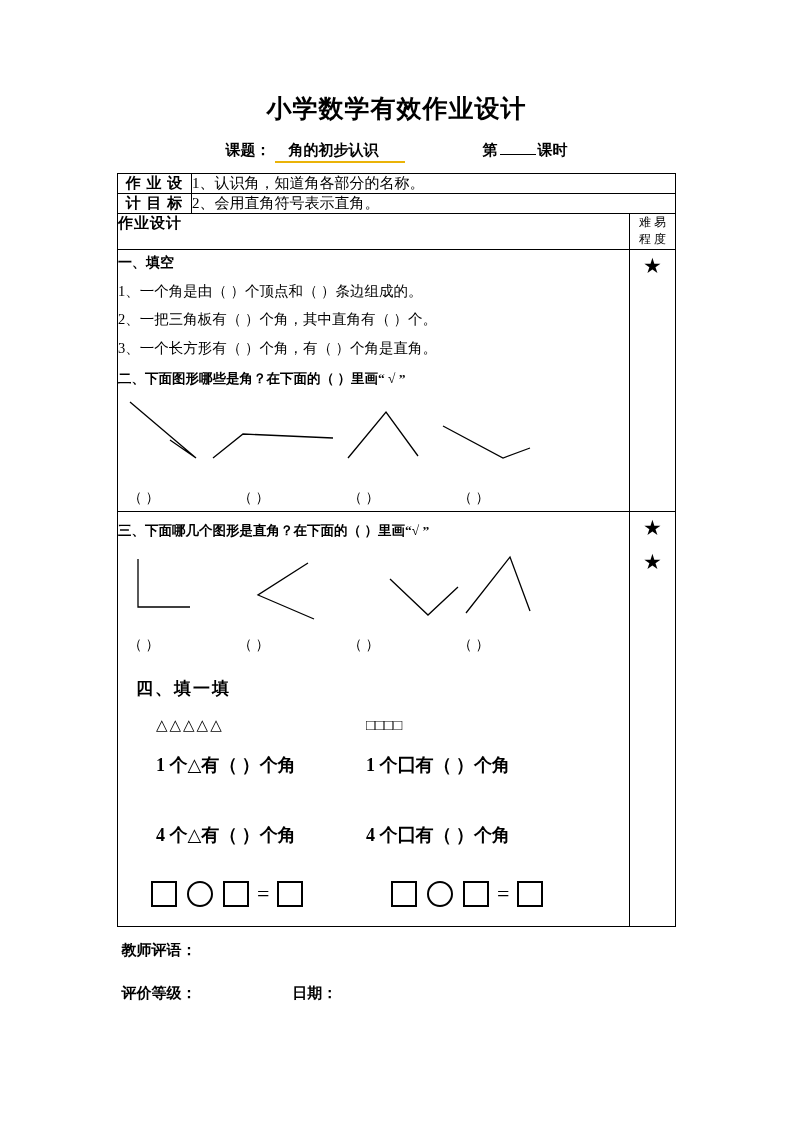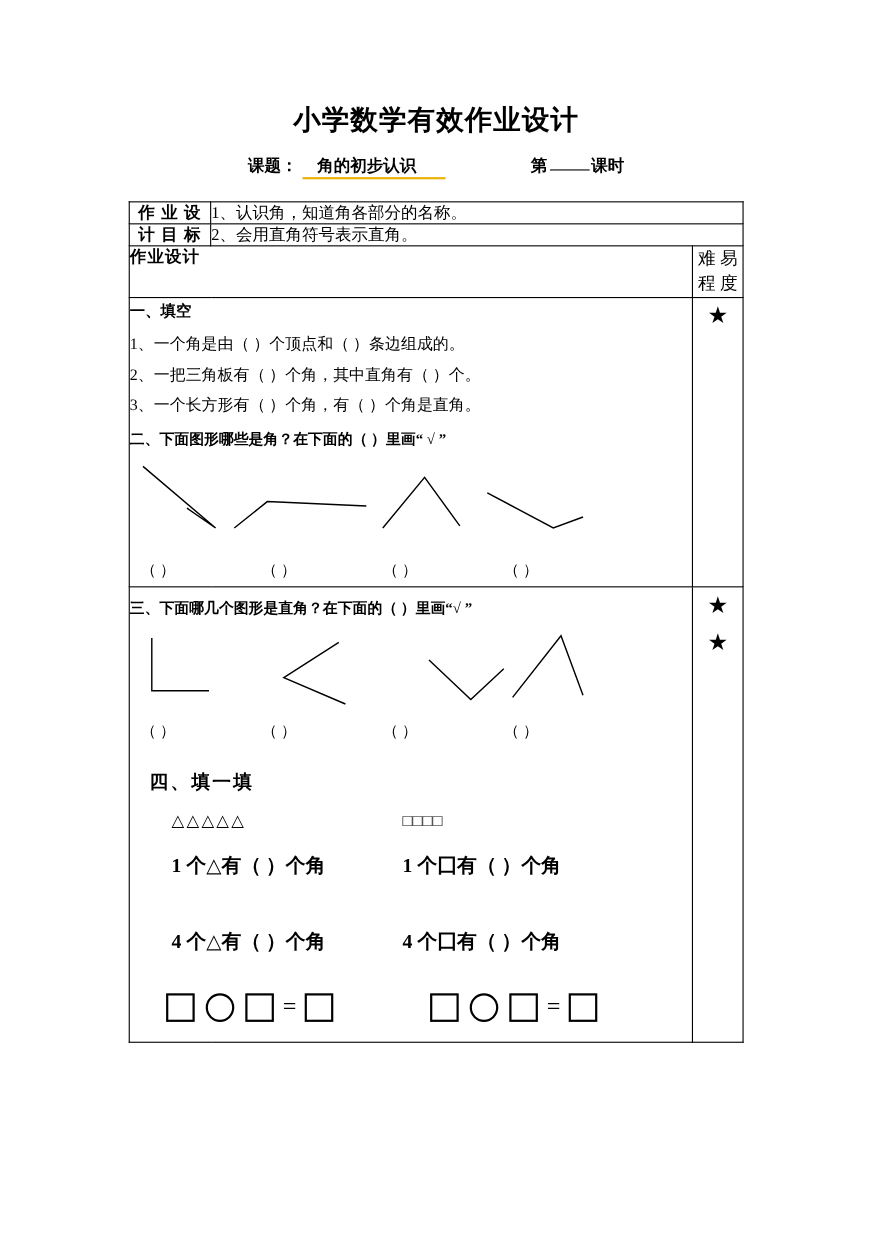--- a/index.html
+++ b/index.html
@@ -52,21 +52,21 @@
   }
   .period-blank {
     display: inline-block;
     width: 36px;
     border-bottom: 1px solid #000;
     margin: 0 2px;
   }
 
   table.main {
     border-collapse: collapse;
-    margin: 20px auto 0 auto;
+    margin: 10px auto 0 auto;
     width: 558px;
     table-layout: fixed;
   }
   table.main td {
     border: 1px solid #000;
     vertical-align: top;
     padding: 0;
   }
   .goal-label-cell {
     width: 74px;
@@ -85,21 +85,21 @@
   .design-head-cell {
     font-size: 15px;
     font-weight: bold;
     padding: 13px 0 13px 8px;
     letter-spacing: 1px;
     vertical-align: middle;
   }
   .diff-head-cell {
     width: 46px;
     text-align: center;
-    font-size: 16px;
+    font-size: 12px;
     line-height: 1.45;
     padding: 8px 2px;
     vertical-align: middle;
   }
   .star-cell {
     width: 46px;
     text-align: center;
     font-size: 21px;
     padding-top: 14px;
     vertical-align: top;
@@ -319,14 +319,21 @@
           </div>
         </td>
         <td class="star-cell">
           <div>★</div>
           <div>★</div>
         </td>
       </tr>
     </tbody>
   </table>
 
+  <div class="footer">
+    <div class="row1">教师评语：</div>
+    <div class="row2">
+      <span>评价等级：</span>
+      <span class="date">日期：</span>
+    </div>
+  </div>
 
 </div>
 
 </body></html>

